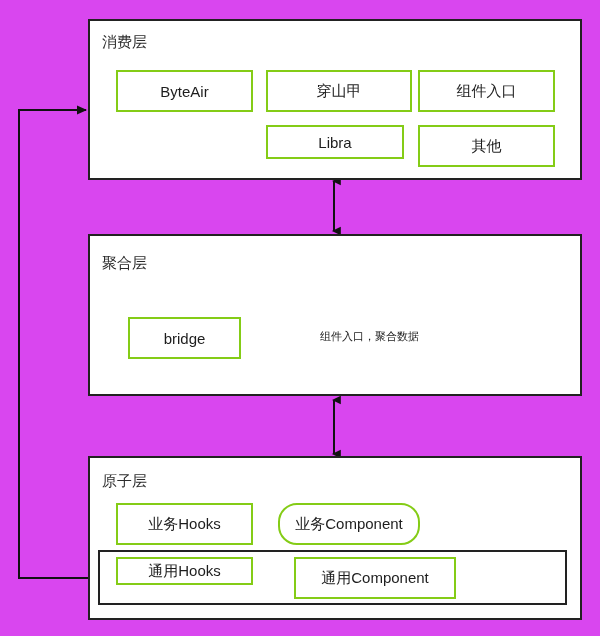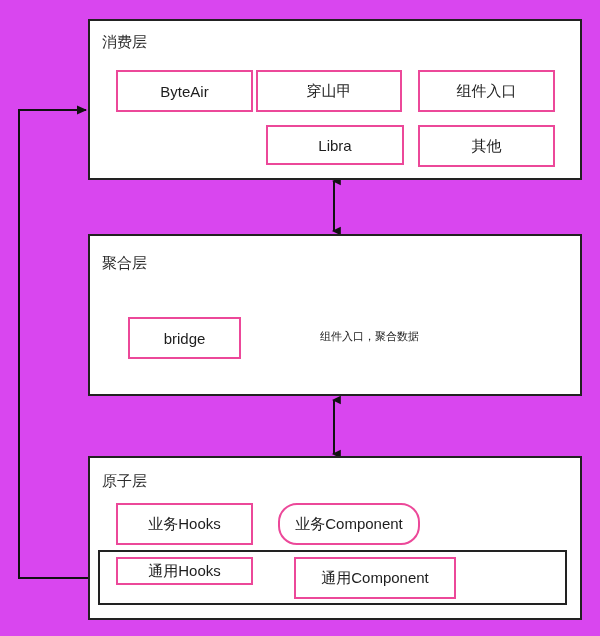--- a/index.html
+++ b/index.html
@@ -23,21 +23,21 @@
   }
   .layer-label {
     position: absolute;
     font-size: 15px;
     color: #2b2b2b;
     line-height: 1;
     white-space: nowrap;
   }
   .chip {
     position: absolute;
-    border: 2px solid #ec4899;
+    border: 2px solid #84cc16;
     background: #ffffff;
     box-sizing: border-box;
     display: flex;
     align-items: center;
     justify-content: center;
     font-size: 15px;
     color: #1d1d1d;
     white-space: nowrap;
   }
   .caption {
@@ -97,24 +97,24 @@
 
     <g>
       <polyline points="98,578 19,578 19,110 86,110" marker-end="url(#arrowRight)"></polyline>
     </g>
   </svg>
 
   <div class="layer-box" style="left:88px; top:19px; width:494px; height:161px;"></div>
   <div class="layer-label" style="left:102px; top:34px;">消费层</div>
 
   <div class="chip" style="left:116px; top:70px; width:137px; height:42px;">ByteAir</div>
-  <div class="chip" style="left:256px; top:70px; width:146px; height:42px;">穿山甲</div>
+  <div class="chip" style="left:266px; top:70px; width:146px; height:42px;">穿山甲</div>
   <div class="chip" style="left:418px; top:70px; width:137px; height:42px;">组件入口</div>
 
-  <div class="chip" style="left:266px; top:125px; width:138px; height:40px;">Libra</div>
+  <div class="chip" style="left:266px; top:125px; width:138px; height:34px;">Libra</div>
   <div class="chip" style="left:418px; top:125px; width:137px; height:42px;">其他</div>
 
   <div class="layer-box" style="left:88px; top:234px; width:494px; height:162px;"></div>
   <div class="layer-label" style="left:102px; top:255px;">聚合层</div>
 
   <div class="chip" style="left:128px; top:317px; width:113px; height:42px;">bridge</div>
   <div class="caption" style="left:320px; top:331px;">组件入口，聚合数据</div>
 
   <div class="layer-box" style="left:88px; top:456px; width:494px; height:164px;"></div>
   <div class="layer-label" style="left:102px; top:473px;">原子层</div>

